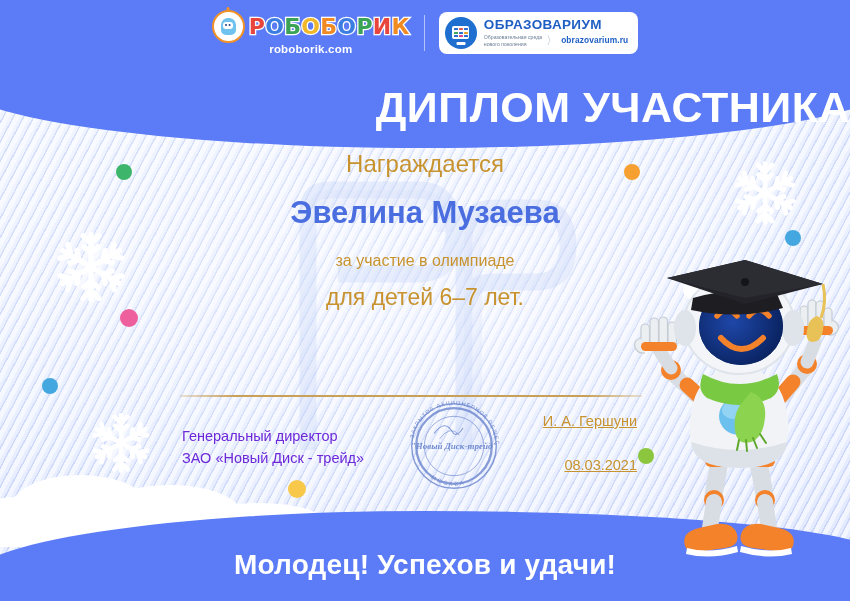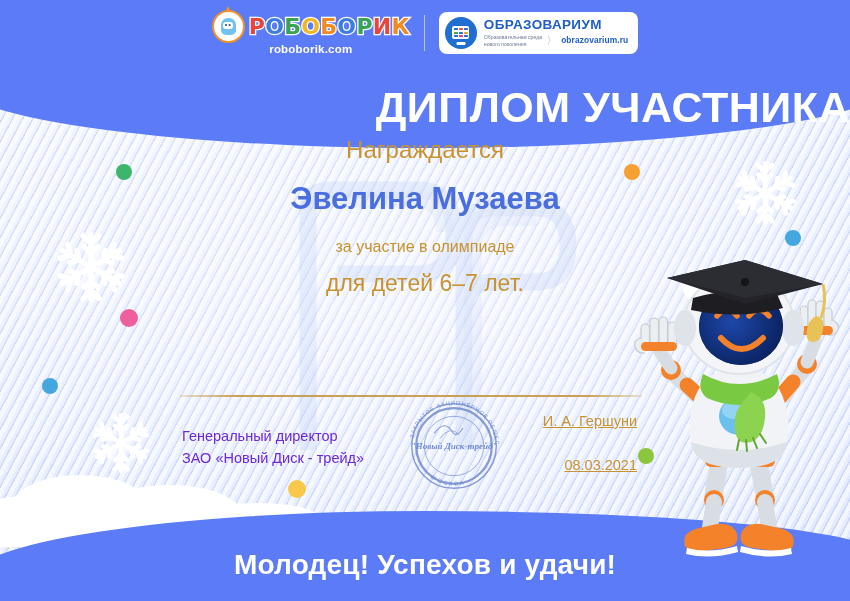--- a/index.html
+++ b/index.html
@@ -146,21 +146,21 @@
     position:absolute;left:0;bottom:20px;width:850px;text-align:center;z-index:6;
     color:#fff;font-weight:bold;font-size:28px;letter-spacing:.2px;
   }
 
   
   .dot{position:absolute;border-radius:50%;}
   .snow{position:absolute;}
 
   
   .content{
-    position:absolute;left:0;top:136px;width:850px;
+    position:absolute;left:0;top:150px;width:850px;
     z-index:5;text-align:center;
   }
   .line{margin:0;line-height:1.18;}
   .l-award{font-size:24px;color:#c8932e;margin-bottom:17px;}
   .l-name{font-size:31px;color:#4a6ee0;font-weight:bold;margin-bottom:20px;}
   .l-for{font-size:16px;color:#c8932e;margin-bottom:13px;}
   .l-event{font-size:23px;color:#4a6ee0;font-weight:bold;margin-bottom:13px;}
   .l-age{font-size:23px;color:#c8932e;}
 
   .rule{

